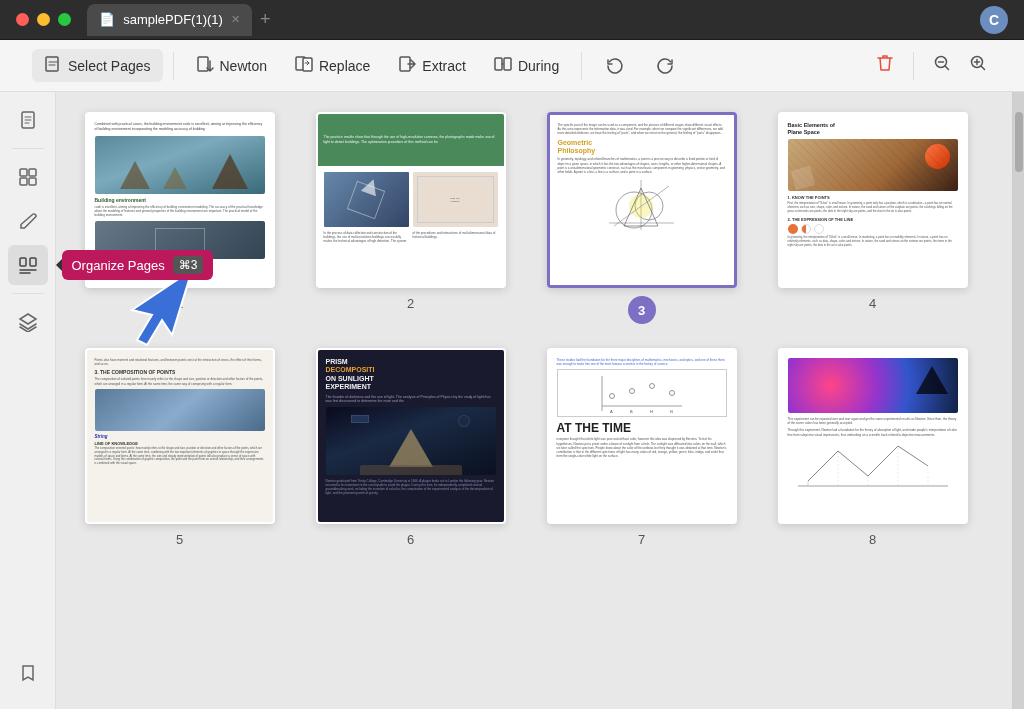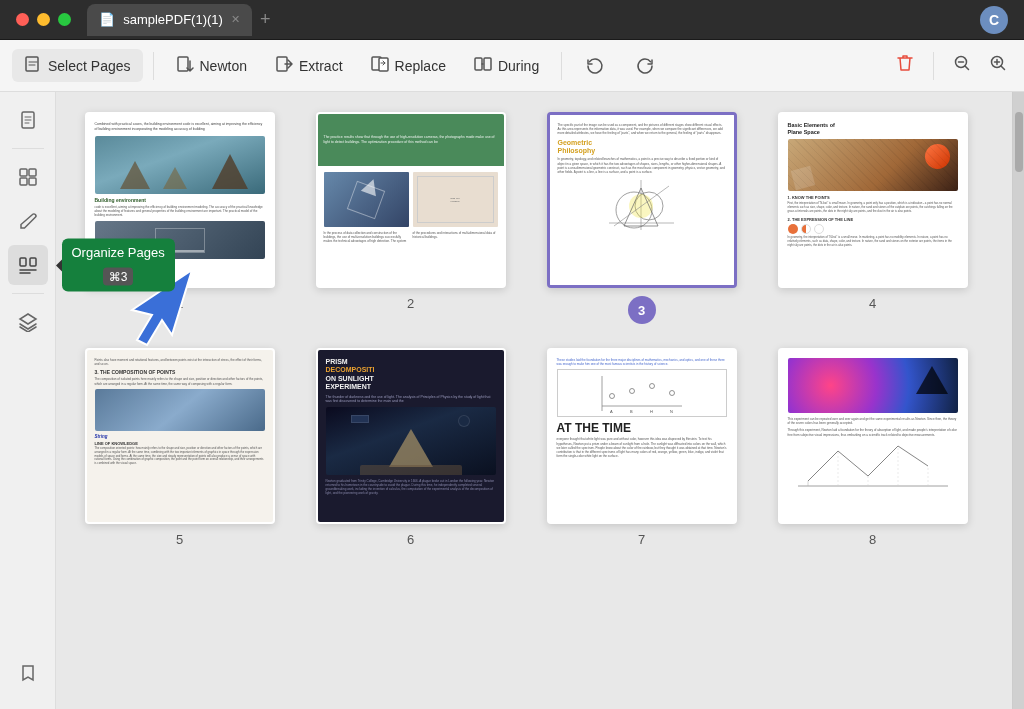--- a/index.html
+++ b/index.html
@@ -82,21 +82,21 @@
       font-weight: 600;
       margin-left: auto;
     }
 
     
     .toolbar {
       background: #f5f5f5;
       height: 52px;
       display: flex;
       align-items: center;
-      padding: 0 12px;
+      padding: 0 32px;
       gap: 4px;
       border-bottom: 1px solid #ddd;
     }
     .toolbar-btn {
       display: flex;
       align-items: center;
       gap: 6px;
       padding: 6px 12px;
       border-radius: 6px;
       font-size: 14px;
@@ -172,31 +172,30 @@
 
     
     .tooltip-container {
       position: relative;
     }
     .tooltip {
       position: absolute;
       left: 54px;
       top: 50%;
       transform: translateY(-50%);
-      background: #15803d;
+      background: #be185d;
       color: white;
       padding: 6px 10px;
       border-radius: 6px;
       font-size: 13px;
       white-space: nowrap;
       z-index: 100;
       display: flex;
       align-items: center;
       gap: 8px;
-      flex-direction: column;
     }
     .tooltip::before {
       content: '';
       position: absolute;
       left: -6px;
       top: 50%;
       transform: translateY(-50%);
       border: 6px solid transparent;
       border-right-color: #333;
       border-left: none;
@@ -333,35 +332,35 @@
       <svg width="18" height="18" viewBox="0 0 18 18" fill="none">
         <rect x="2" y="2" width="10" height="14" rx="1" stroke="#555" stroke-width="1.5" fill="none"></rect>
         <path d="M14 6v10M11 13l3 3 3-3" stroke="#555" stroke-width="1.5" stroke-linecap="round" stroke-linejoin="round"></path>
       </svg>
     </span>
     <span>Newton</span>
   </button>
   <button class="toolbar-btn">
     <span>
       <svg width="18" height="18" viewBox="0 0 18 18" fill="none">
-        <rect x="2" y="2" width="10" height="14" rx="1" stroke="#555" stroke-width="1.5" fill="none"></rect>
-        <path d="M13 5l4 4-4 4M17 9H10" stroke="#555" stroke-width="1.5" stroke-linecap="round" stroke-linejoin="round"></path>
+        <rect x="1" y="2" width="9" height="13" rx="1" stroke="#555" stroke-width="1.5" fill="none"></rect>
+        <rect x="8" y="3" width="9" height="13" rx="1" stroke="#555" stroke-width="1.5" fill="white"></rect>
+        <path d="M10 8h4M12 6l2 2-2 2" stroke="#555" stroke-width="1" stroke-linecap="round" stroke-linejoin="round"></path>
       </svg>
     </span>
-    <span>Extract</span>
+    <span>Replace</span>
   </button>
   <button class="toolbar-btn">
     <span>
       <svg width="18" height="18" viewBox="0 0 18 18" fill="none">
-        <rect x="1" y="2" width="9" height="13" rx="1" stroke="#555" stroke-width="1.5" fill="none"></rect>
-        <rect x="8" y="3" width="9" height="13" rx="1" stroke="#555" stroke-width="1.5" fill="white"></rect>
-        <path d="M10 8h4M12 6l2 2-2 2" stroke="#555" stroke-width="1" stroke-linecap="round" stroke-linejoin="round"></path>
+        <rect x="2" y="2" width="10" height="14" rx="1" stroke="#555" stroke-width="1.5" fill="none"></rect>
+        <path d="M13 5l4 4-4 4M17 9H10" stroke="#555" stroke-width="1.5" stroke-linecap="round" stroke-linejoin="round"></path>
       </svg>
     </span>
-    <span>Replace</span>
+    <span>Extract</span>
   </button>
   <button class="toolbar-btn">
     <span>
       <svg width="18" height="18" viewBox="0 0 18 18" fill="none">
         <rect x="1" y="3" width="7" height="12" rx="1" stroke="#555" stroke-width="1.5" fill="none"></rect>
         <rect x="10" y="3" width="7" height="12" rx="1" stroke="#555" stroke-width="1.5" fill="none"></rect>
         <path d="M8 9h2" stroke="#555" stroke-width="1.5" stroke-linecap="round" stroke-dasharray="1 1"></path>
       </svg>
     </span>
     <span>During</span>

